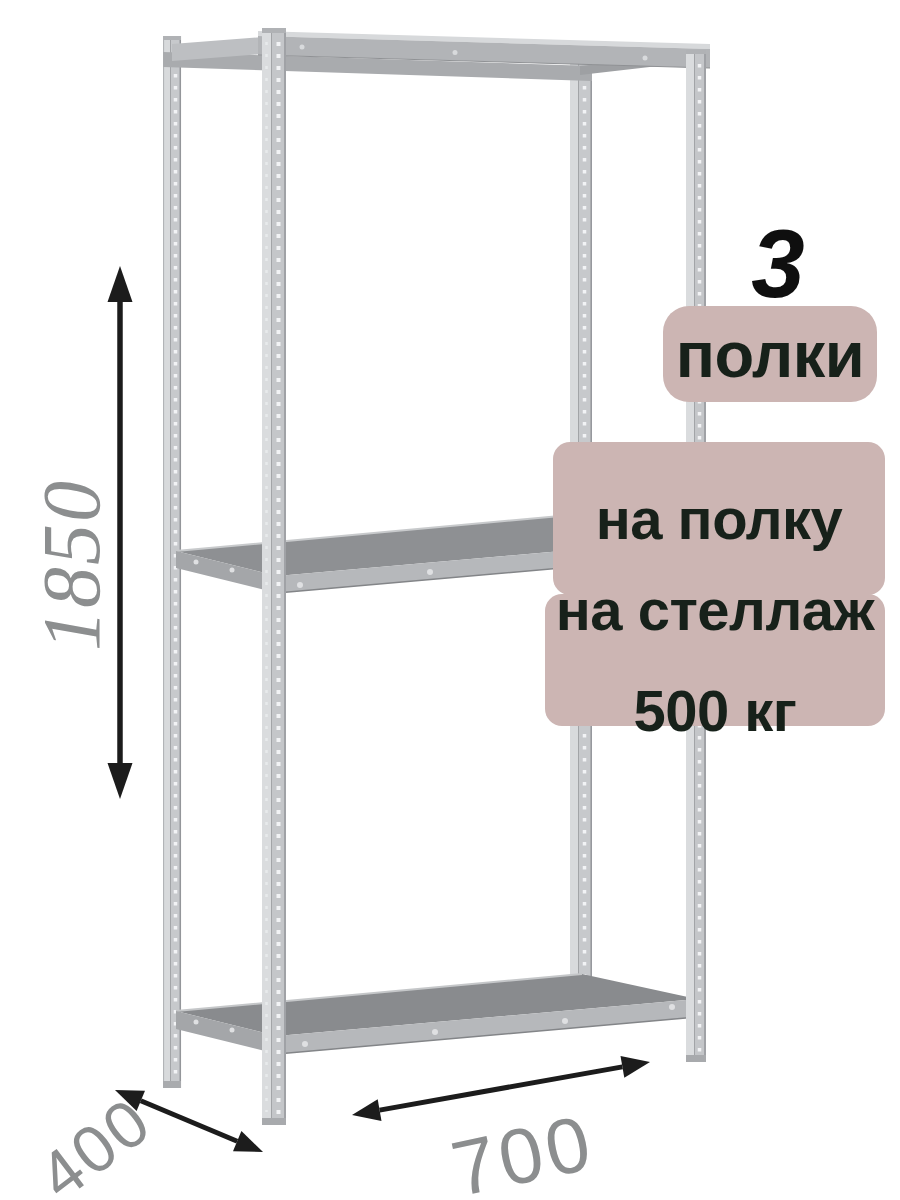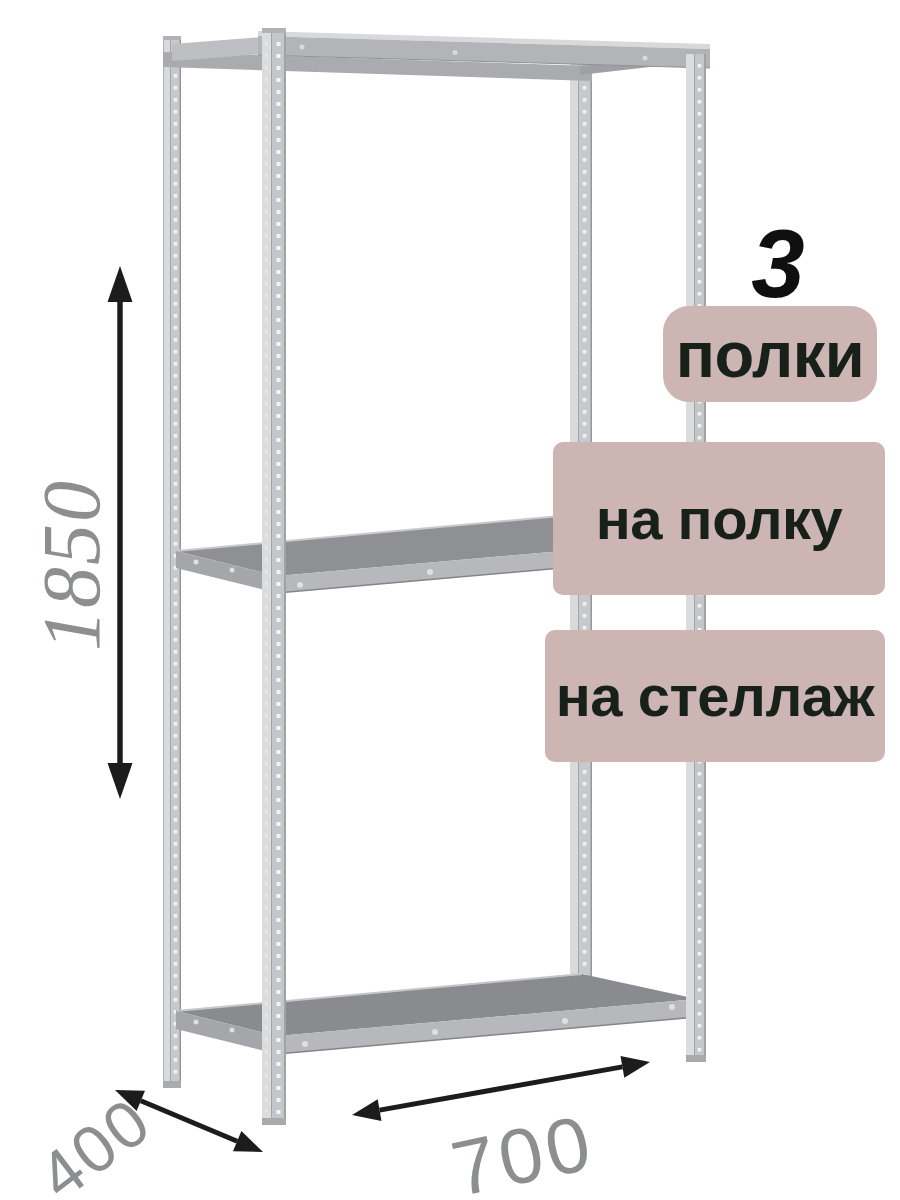--- a/index.html
+++ b/index.html
@@ -75,32 +75,32 @@
     left: 663px;
     top: 306px;
     width: 214px;
     height: 96px;
     border-radius: 26px;
     font-size: 65px;
   }
   .badge-two-line {
     font-size: 58px;
     line-height: 1.26;
-    border-radius: 10px;
+    border-radius: 17px;
     gap: 28px;
   }
   .badge-shelf-load {
     left: 553px;
     top: 442px;
     width: 332px;
     height: 153px;
   }
   .badge-rack-load {
     left: 545px;
-    top: 630px;
+    top: 594px;
     width: 340px;
     height: 132px;
   }
   .badge span { display: block; }
 </style>
 </head>
 <body>
 
 <div class="stage">
 
@@ -214,15 +214,16 @@
   <div class="badge badge-count">
     <span>полки</span>
   </div>
 
   <div class="badge badge-two-line badge-shelf-load">
     <span>на полку</span>
   </div>
 
   <div class="badge badge-two-line badge-rack-load">
     <span>на стеллаж</span>
+    <span>500 кг</span>
   </div>
 
 </div>
 
 </body></html>

